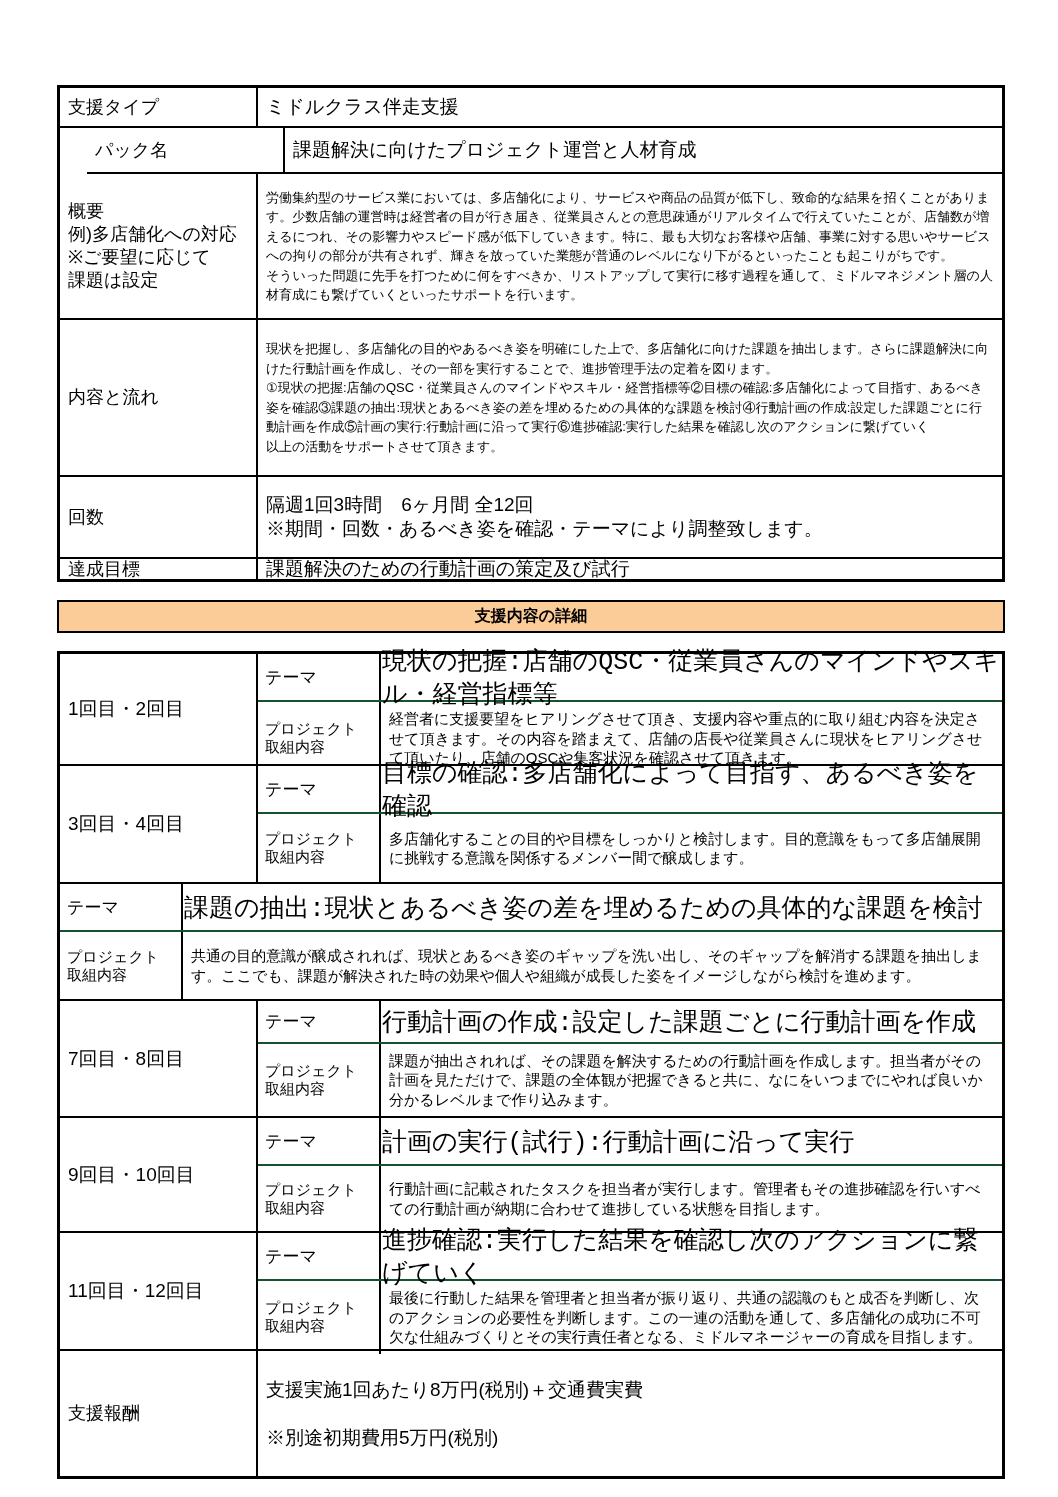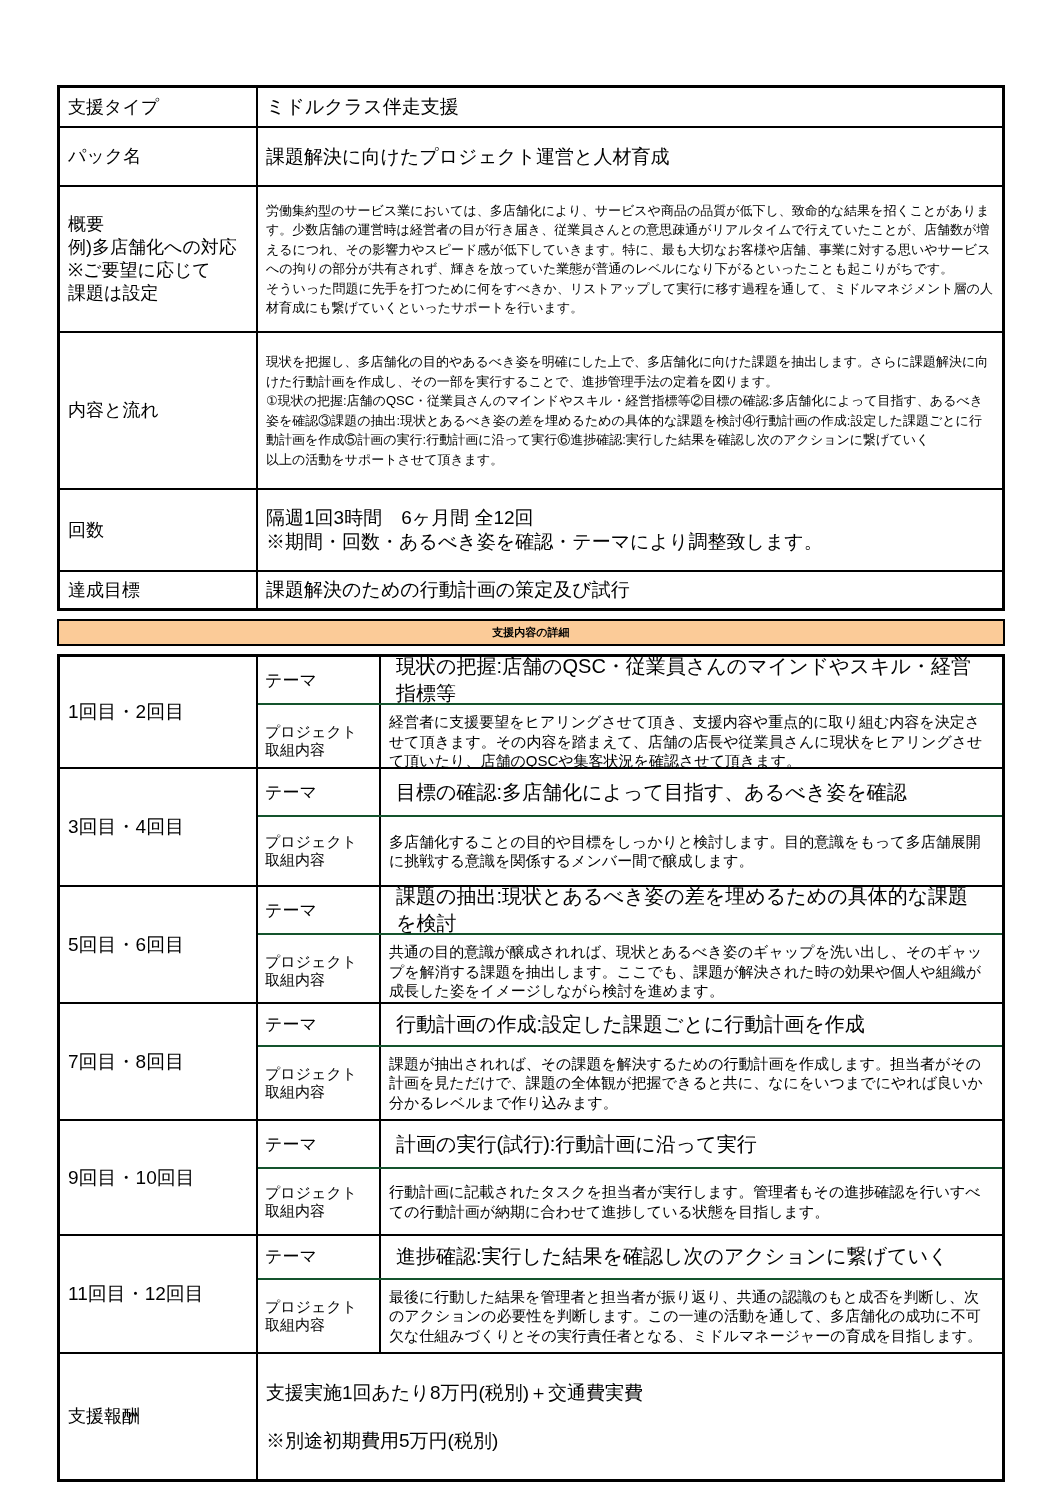--- a/index.html
+++ b/index.html
@@ -14,45 +14,45 @@
   .irow { display: flex; border-bottom: 2px solid #000; }
   .irow:last-child { border-bottom: none; }
   .lbl {
     width: 198px; flex: 0 0 198px; border-right: 2px solid #000;
     display: flex; align-items: center; padding: 4px 4px 4px 8px;
     font-size: 18px; line-height: 23px; white-space: pre-line;
   }
   .val { flex: 1; display: flex; align-items: center; padding: 3px 8px; border-radius: 6px; }
   .val.big { font-size: 19px; line-height: 24px; white-space: pre-line; }
   .val.para { font-size: 13px; line-height: 19.5px; white-space: pre-line; }
-  .h40 { height: 40px; } .h42 { height: 59px; } .h146 { height: 146px; }
-  .h157 { height: 157px; } .h66 { height: 82px; } .h36 { height: 36px; }
+  .h40 { height: 40px; } .h42 { height: 46px; margin-left: 27px; } .h146 { height: 146px; }
+  .h157 { height: 157px; } .h66 { height: 82px; } .h36 { height: 20px; }
   .h125 { height: 125px; }
 
   .band {
-    width: 948px; margin: 8px 0; border: 2px solid #000;
+    width: 948px; margin: 18px 0; border: 2px solid #000;
     background: #FBCB98; text-align: center;
-    font-weight: bold; font-size: 11px; padding: 4px 0;
+    font-weight: bold; font-size: 16px; padding: 4px 0;
   }
 
   .block { display: flex; border-bottom: 2px solid #000; }
   .session {
     width: 198px; flex: 0 0 198px; border-right: 2px solid #000;
     display: flex; align-items: center; padding-left: 8px; font-size: 19px;
   }
   .brows { flex: 1; display: flex; flex-direction: column; }
   .trow { display: flex; border-bottom: 2px solid #14532d; height: 48px; }
   .crow { display: flex; flex: 1; }
   .sublbl {
     width: 123px; flex: 0 0 123px; border-right: 2px solid #000;
     display: flex; align-items: center; padding: 2px 4px 2px 7px;
     font-size: 17px; white-space: pre-line;
   }
   .crow .sublbl { font-size: 15px; line-height: 18px; }
-  .tval { flex: 1; display: flex; align-items: center; padding: 2px 15px; font-size: 20px; }
+  .tval { flex: 1; display: flex; align-items: center; padding: 2px 1px; font-size: 25px; font-family: Liberation Mono, monospace; }
   .cval { flex: 1; display: flex; align-items: center; padding: 7px 8px; font-size: 15px; line-height: 19.5px; white-space: pre-line; }
   .bh112 { height: 112px; } .bh118 { height: 118px; } .bh117 { height: 117px; }
   .bh115 { height: 115px; }
 </style>
 </head>
 <body>
 
 <div class="page">
 
   <div class="tbl">
@@ -117,21 +117,20 @@
         </div>
         <div class="crow">
           <div class="sublbl">プロジェクト
 取組内容</div>
           <div class="cval">多店舗化することの目的や目標をしっかりと検討します。目的意識をもって多店舗展開に挑戦する意識を関係するメンバー間で醸成します。</div>
         </div>
       </div>
     </div>
 
     <div class="block bh117">
-      <div class="session">5回目・6回目</div>
       <div class="brows">
         <div class="trow">
           <div class="sublbl">テーマ</div>
           <div class="tval">課題の抽出:現状とあるべき姿の差を埋めるための具体的な課題を検討</div>
         </div>
         <div class="crow">
           <div class="sublbl">プロジェクト
 取組内容</div>
           <div class="cval">共通の目的意識が醸成されれば、現状とあるべき姿のギャップを洗い出し、そのギャップを解消する課題を抽出します。ここでも、課題が解決された時の効果や個人や組織が成長した姿をイメージしながら検討を進めます。</div>
         </div>

